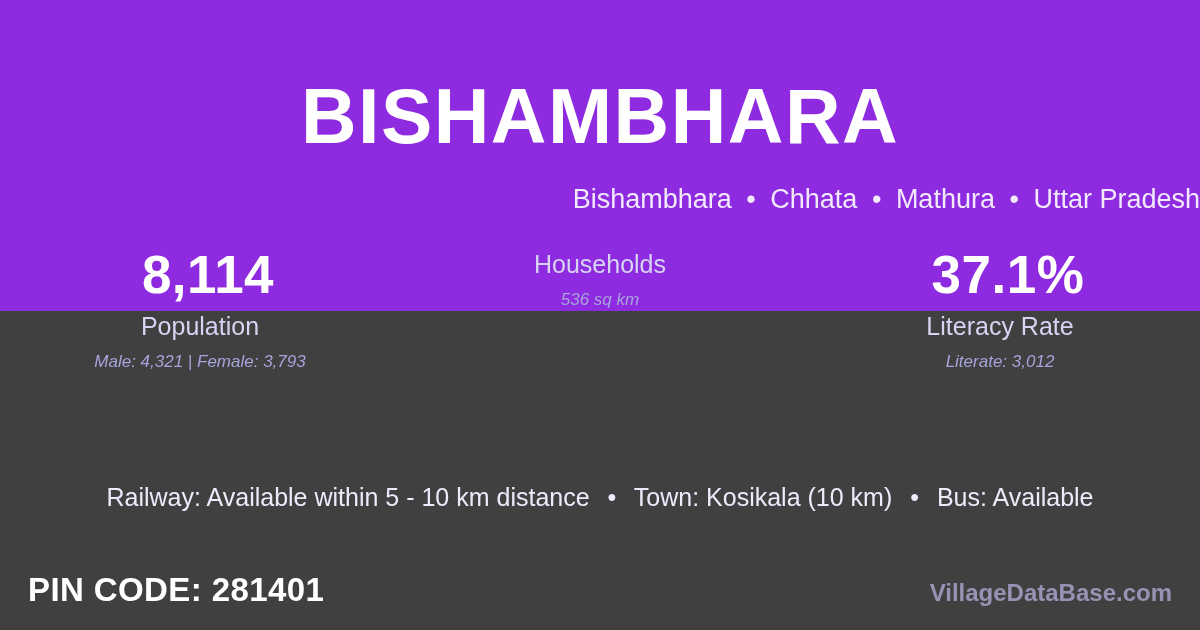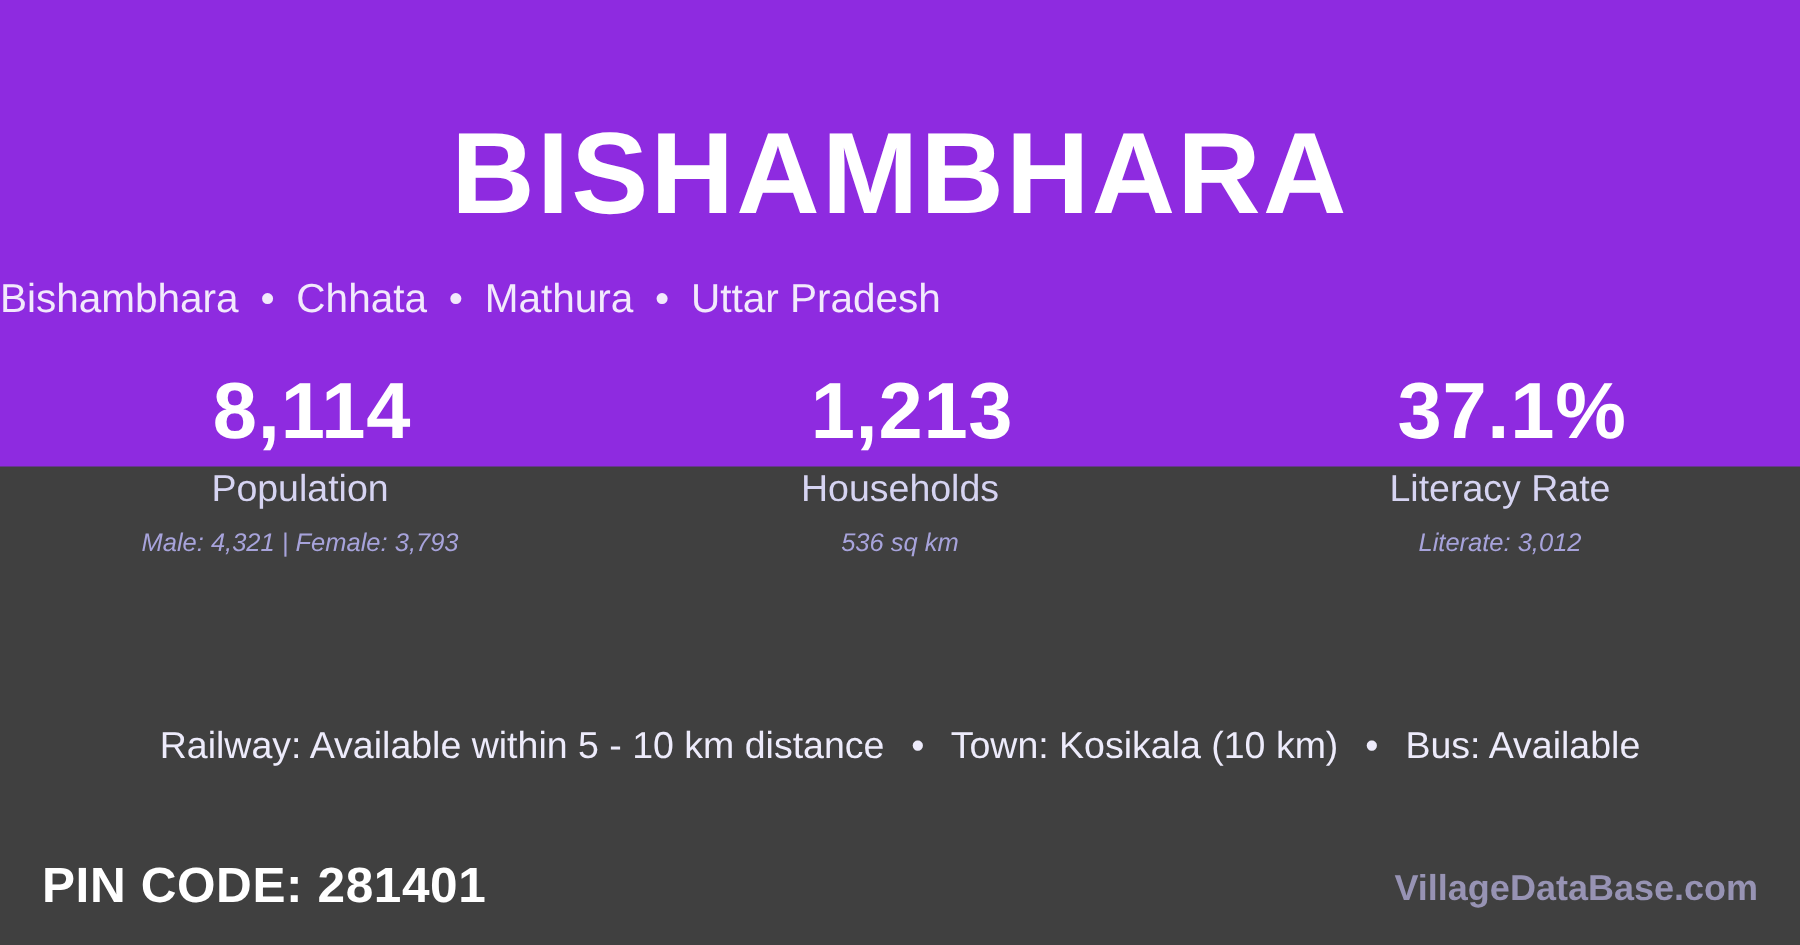--- a/index.html
+++ b/index.html
@@ -46,21 +46,21 @@
     line-height: 1;
     white-space: nowrap;
   }
 
   
   #breadcrumb {
     position: absolute;
     top: 183px;
     left: 0;
     width: 1200px;
-    text-align: left;
+    text-align: right;
     color: #F2E9FC;
     font-size: 27px;
     font-weight: normal;
     line-height: 1.2;
     white-space: nowrap;
   }
   #breadcrumb .sep {
     padding: 0 7px;
     color: #F2E9FC;
   }
@@ -167,21 +167,20 @@
 
   <div id="stats-row">
 
     <div class="stat-block">
       <div class="stat-value">8,114</div>
       <div class="stat-label">Population</div>
       <div class="stat-sub">Male: 4,321 | Female: 3,793</div>
     </div>
 
     <div class="stat-block">
-      <div class="stat-value">1,213</div>
       <div class="stat-label">Households</div>
       <div class="stat-sub">536 sq km</div>
     </div>
 
     <div class="stat-block">
       <div class="stat-value">37.1%</div>
       <div class="stat-label">Literacy Rate</div>
       <div class="stat-sub">Literate: 3,012</div>
     </div>
 

